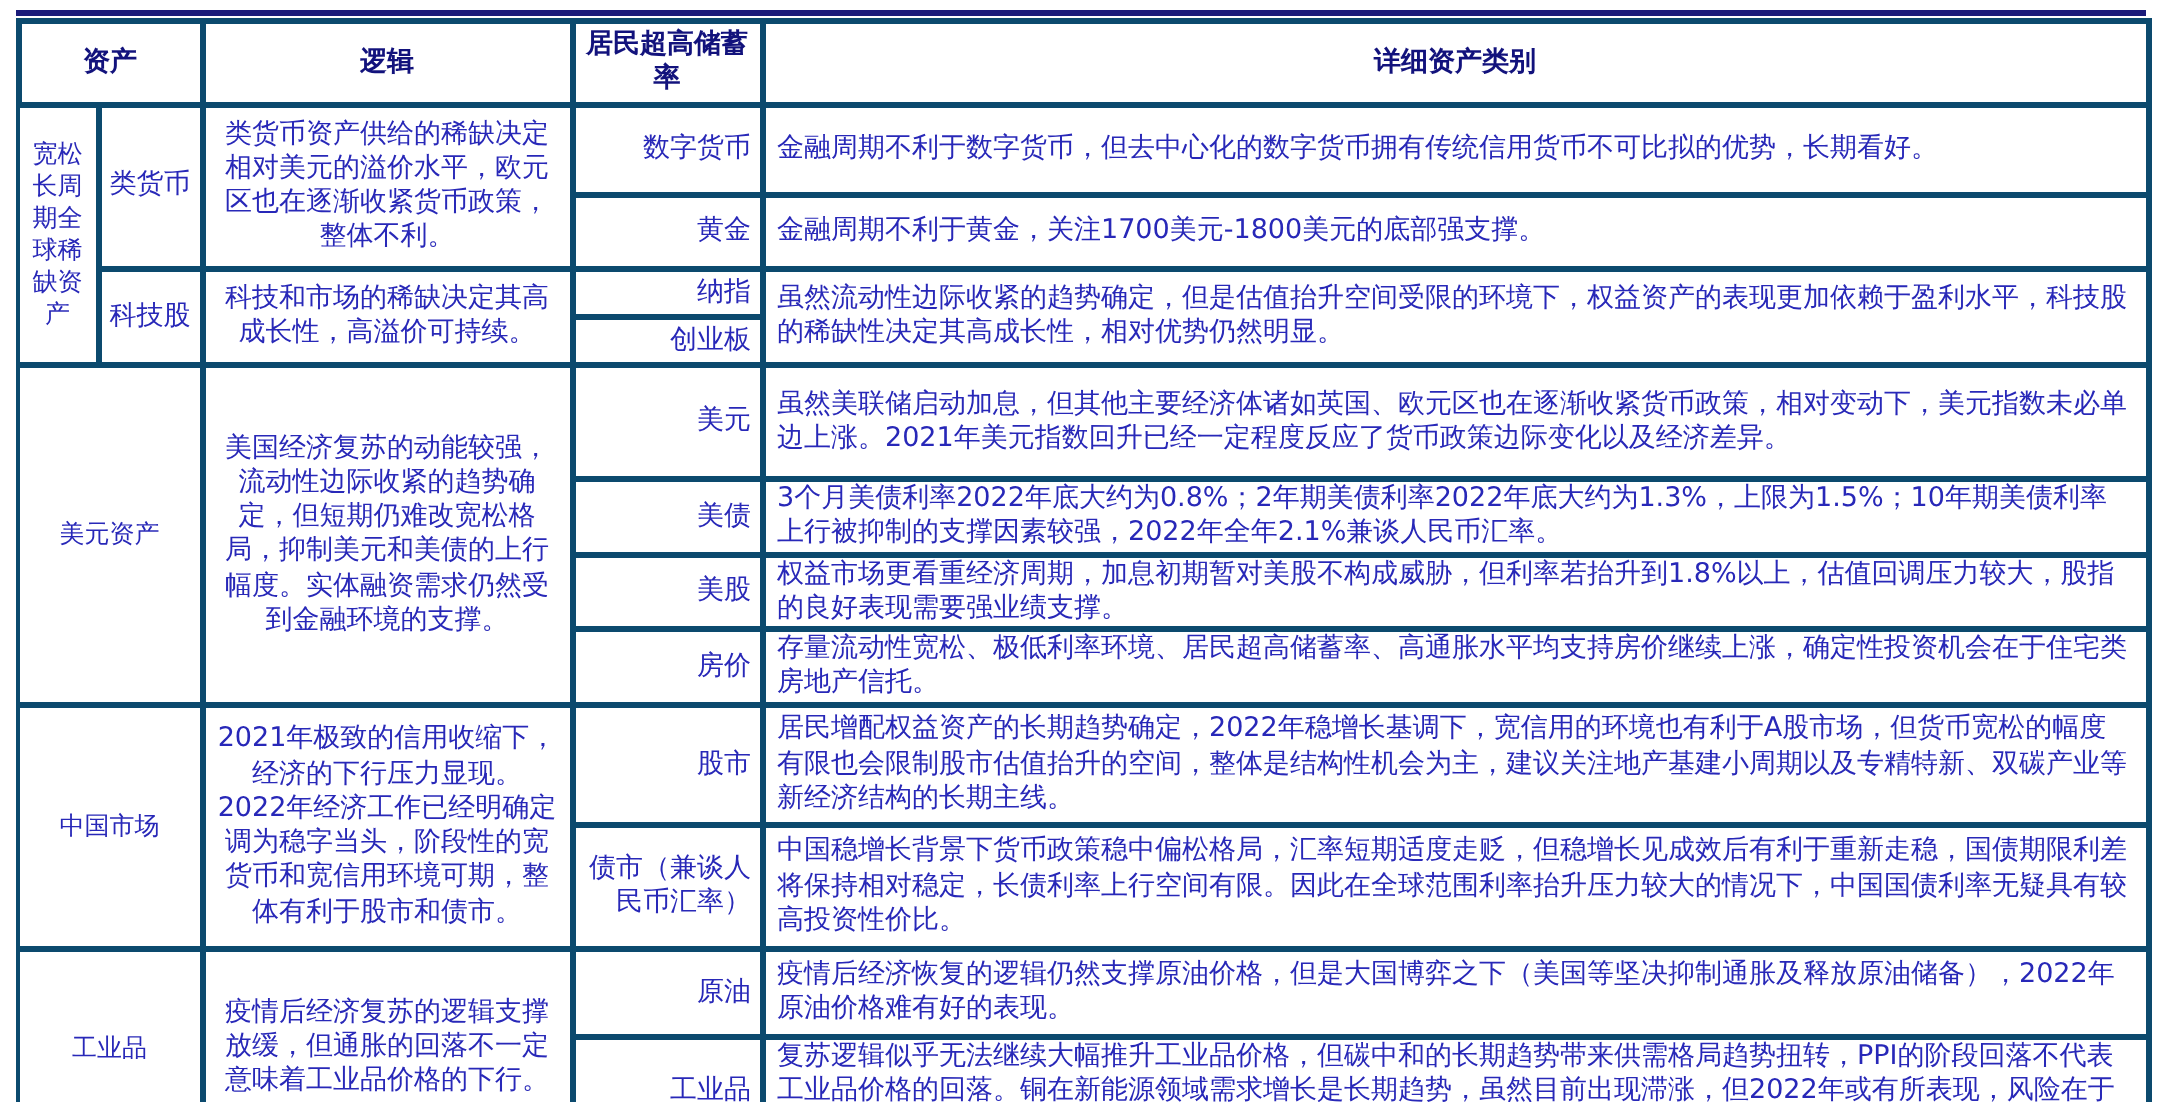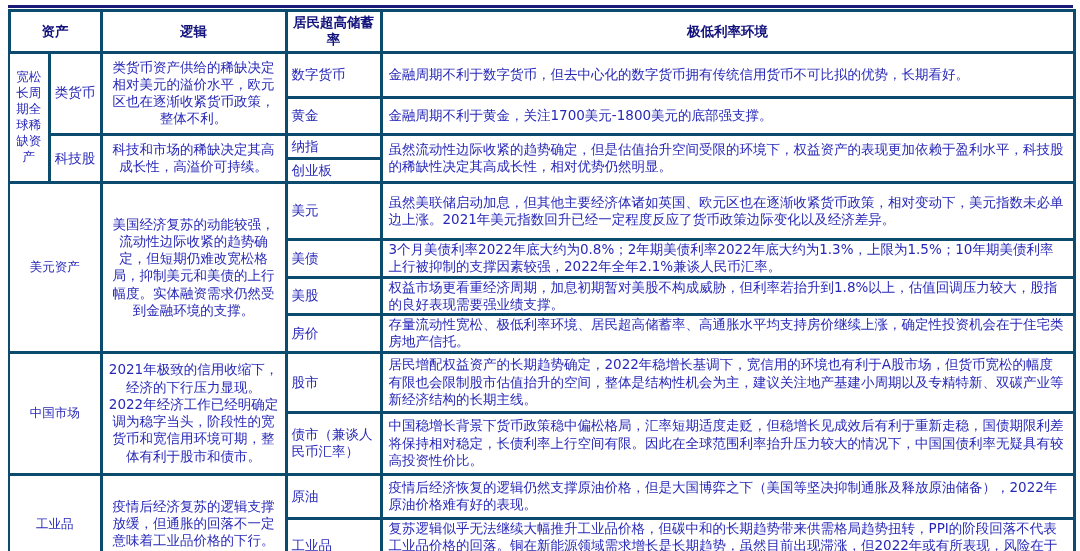--- a/index.html
+++ b/index.html
@@ -28,21 +28,21 @@
     color:#12127c;font-weight:bold;text-align:center;
     border-bottom-width:2px;
   }
   td.group{
     text-align:center;font-size:12.5px;padding:2px;
     border-left-width:2px;
   }
   td.subgroup{text-align:center;}
   td.logic{text-align:center;border-left-width:2px;}
   td.logic.preline{white-space:pre-line;margin-top:24px;}
-  td.category{text-align:left;border-left-width:2px;border-right-width:2px;}
+  td.category{text-align:right;border-left-width:2px;border-right-width:2px;}
   td.detail{text-align:left;padding:0 6px;}
   tr.h-header{height:32px;}
   tr.r1{height:45px;} tr.r2{height:37px;border-radius:10px;}
   tr.r3{height:23px;} tr.r4{height:23px;}
   tr.r5{height:57px;} tr.r6{height:34px;}
   tr.r7{height:37px;margin-left:21px;} tr.r8{height:34px;}
   tr.r9{height:60px;} tr.r10{height:62px;}
   tr.r11{height:44px;} tr.r12{height:47px;}
 </style>
 </head>
@@ -55,21 +55,21 @@
         <col style="width:52px">
         <col style="width:185px">
         <col style="width:95px">
         <col style="width:693px">
   </colgroup>
   <thead>
     <tr class="h-header">
       <th colspan="2">资产</th>
       <th>逻辑</th>
       <th>居民超高储蓄率</th>
-      <th>极低利率环境</th>
+      <th>详细资产类别</th>
     </tr>
   </thead>
   <tbody>
 
     <tr class="r1">
       <td class="group" rowspan="4">宽松长周期全球稀缺资产</td>
       <td class="subgroup" rowspan="2">类货币</td>
       <td class="logic" rowspan="2">类货币资产供给的稀缺决定相对美元的溢价水平，欧元区也在逐渐收紧货币政策，整体不利。</td>
       <td class="category">数字货币</td>
       <td class="detail">金融周期不利于数字货币，但去中心化的数字货币拥有传统信用货币不可比拟的优势，长期看好。</td>

